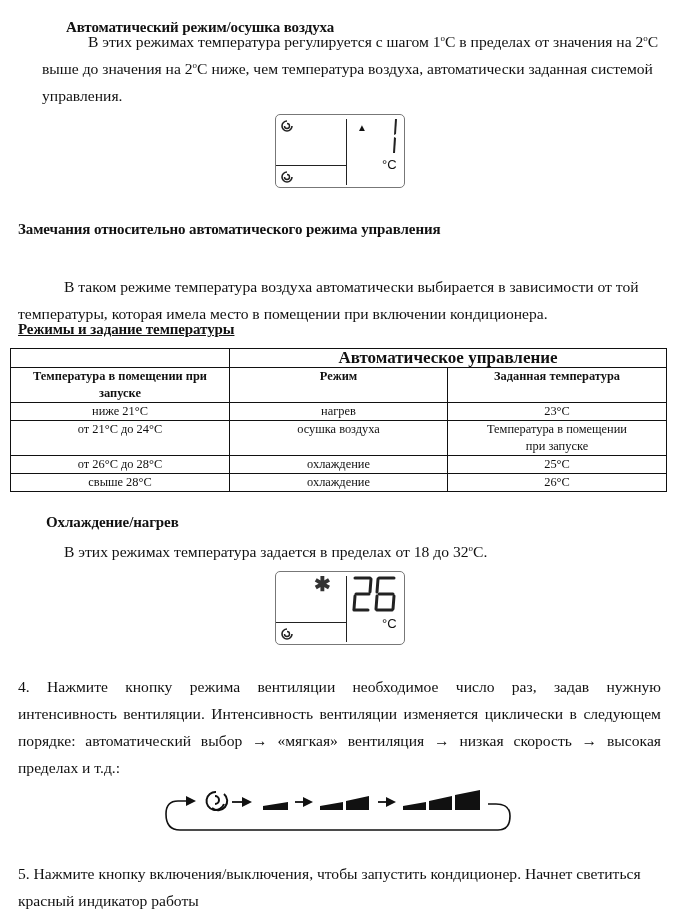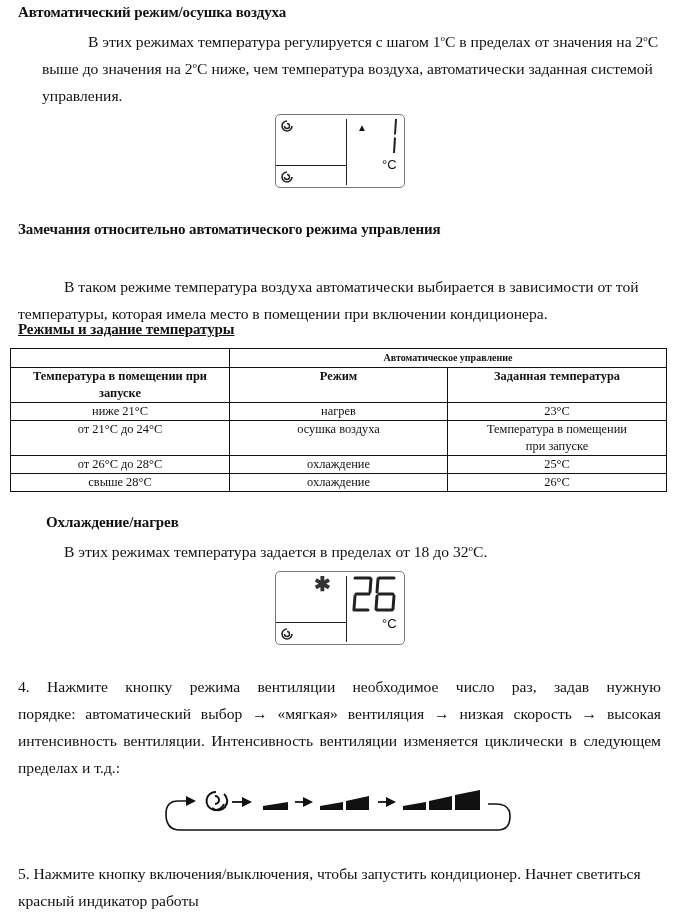--- a/index.html
+++ b/index.html
@@ -14,26 +14,26 @@
 
   .lcd { border: 1.5px solid #777; border-radius: 5px; background: #fff; }
   .lcd .vline { position: absolute; width: 1px; background: #222; }
   .lcd .hline { position: absolute; height: 1px; background: #222; }
 
   table.modes { position: absolute; left: 10px; top: 348px; width: 656px;
      border-collapse: collapse; font-size: 12.4px; table-layout: fixed; }
   table.modes td { border: 1px solid #111; text-align: center; vertical-align: top;
      padding: 0 2px; line-height: 17px; }
   table.modes .bold { font-weight: bold; }
-  table.modes .big { font-weight: bold; font-size: 10px; line-height: 17px; }
+  table.modes .big { font-weight: bold; font-size: 17px; line-height: 17px; }
 </style>
 </head>
 <body>
 
-<div class="abs h" style="top:4px;">Автоматический режим/осушка воздуха</div>
+<div class="abs h" style="top:19px;margin-left:48px;">Автоматический режим/осушка воздуха</div>
 <div class="abs p" style="top:28px;margin-left:24px;">
   <div style="padding-left:46px;"><span>В этих режимах температура регулируется с шагом 1</span><sup>o</sup><span>C в пределах от значения на 2</span><sup>o</sup><span>C</span></div>
   <div><span>выше до значения на 2</span><sup>o</sup><span>C ниже, чем температура воздуха, автоматически заданная системой</span></div>
   <div>управления.</div>
 </div>
 
 <div class="abs lcd" style="left:275px; top:114px; width:128px; height:72px;">
   <svg class="abs" style="left:4px; top:4px;" width="14" height="14" viewBox="0 0 14 14">
     <path d="M7 2 A5 5 0 1 0 12 7" fill="none" stroke="#222" stroke-width="1.6"></path>
     <path d="M7 4.5 A2.5 2.5 0 1 1 4.5 7" fill="none" stroke="#222" stroke-width="1.4"></path>
@@ -122,22 +122,22 @@
         <path d="M27 21 L26 34"></path>
         <path d="M44 21 L43 34"></path>
         <path d="M27 35 L42 35"></path>
     </g>
   </svg>
   <div class="abs" style="left:106px; top:44px; font-size:13px; font-family:'Liberation Sans',sans-serif;">°C</div>
 </div>
 
 <div class="abs p" style="top:673px;">
   <div class="just">4. Нажмите кнопку режима вентиляции необходимое число раз, задав нужную</div>
+  <div class="just">интенсивность вентиляции. Интенсивность вентиляции изменяется циклически в следующем</div>
   <div class="just">порядке: автоматический выбор → «мягкая» вентиляция → низкая скорость → высокая</div>
-  <div class="just">интенсивность вентиляции. Интенсивность вентиляции изменяется циклически в следующем</div>
   <div>пределах и т.д.:</div>
 </div>
 
 <svg class="abs" style="left:160px; top:782px;" width="360" height="54" viewBox="0 0 360 54">
   <g fill="none" stroke="#111" stroke-width="1.6">
 
     <path d="M28 19 L18 19 Q6 19 6 32 Q6 48 20 48 L338 48 Q350 48 350 34 Q350 22 336 22 L328 22"></path>
   </g>
 
   <path d="M26 14 L36 19 L26 24 Z" fill="#111"></path>

